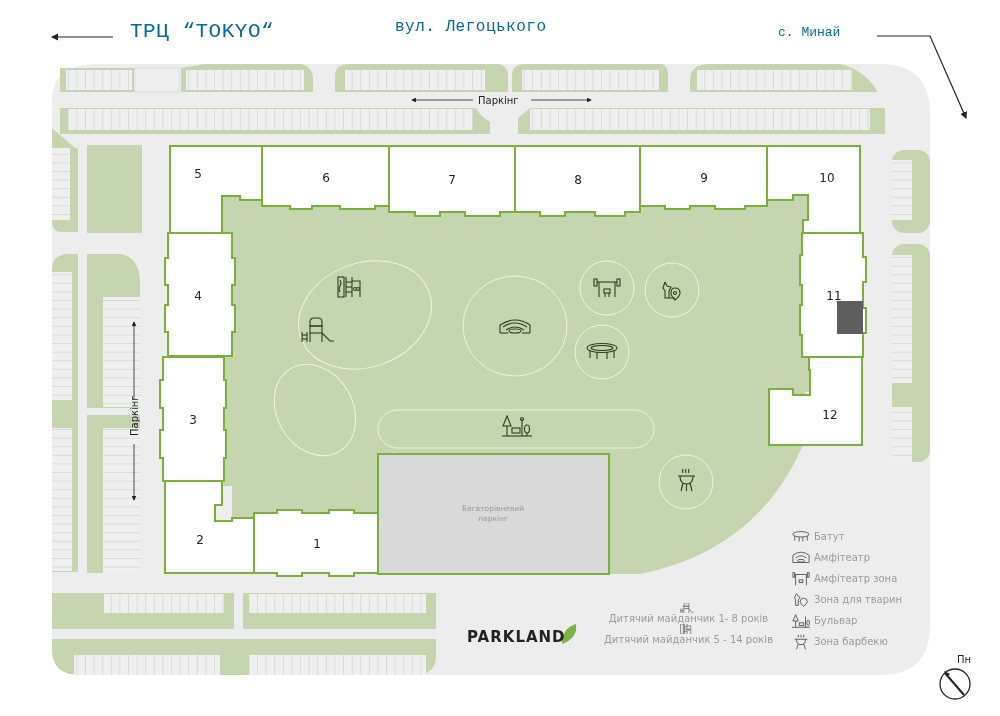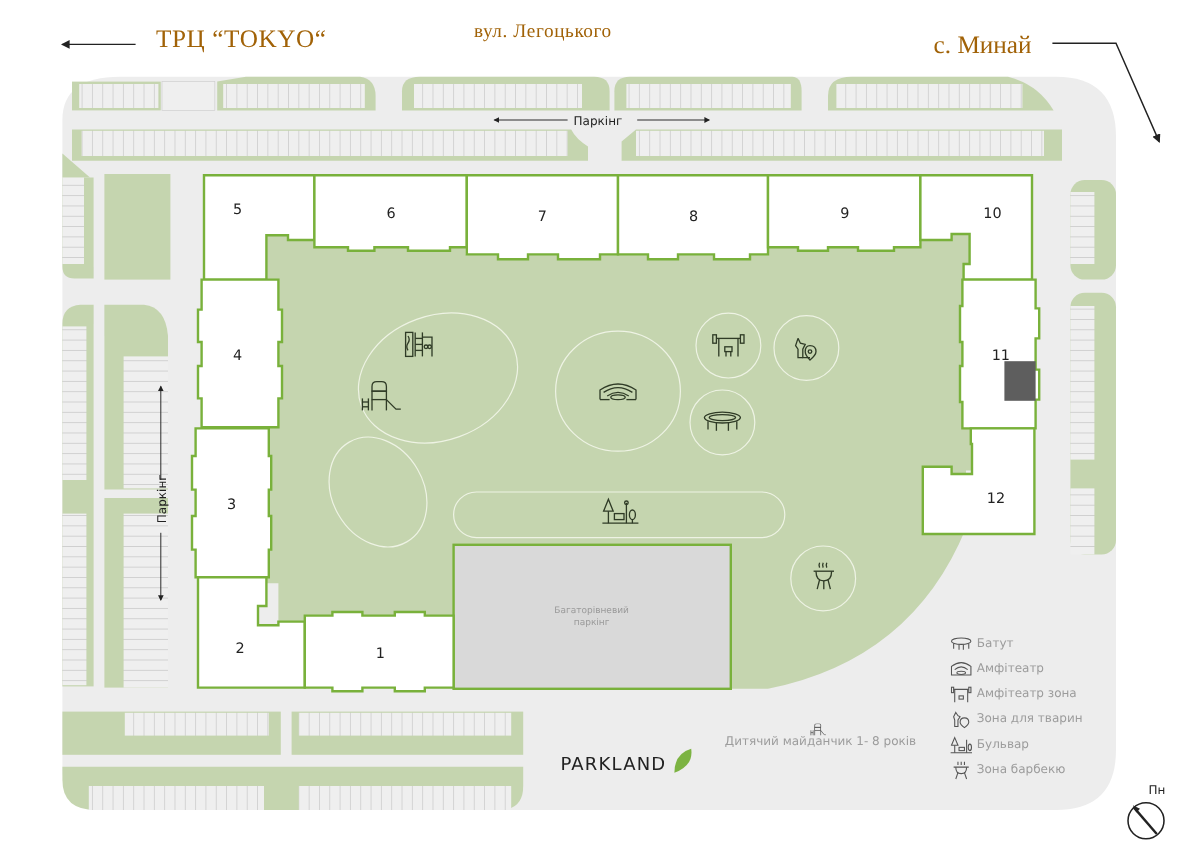--- a/index.html
+++ b/index.html
@@ -1,29 +1,29 @@
 <!DOCTYPE html>
 <html><head>
 <meta charset="utf-8">
 <style>
   html, body { margin: 0; padding: 0; background: #ffffff; }
   body { width: 1000px; height: 716px; position: relative; overflow: hidden; font-family: "DejaVu Sans", sans-serif; }
-  .label-top { position: absolute; font-family: Liberation Serif, serif; font-weight: 200; color: #a16207; white-space: nowrap; }
+  .label-top { position: absolute; font-family: Liberation Mono, monospace; font-weight: 200; color: #0369a1; white-space: nowrap; }
   #tokyo { left: 130px; top: 20px; font-size: 21px; letter-spacing: 0.5px; }
   #street { left: 395px; top: 18px; font-size: 16px; letter-spacing: 0.5px; }
-  #minai { left: 778px; top: 25px; font-size: 21px; }
+  #minai { left: 778px; top: 25px; font-size: 13px; }
   svg#plan { position: absolute; left: 0; top: 0; }
   .bnum { font-family: "DejaVu Sans", sans-serif; font-size: 12px; fill: #222; }
   .legend { position: absolute; font-family: "DejaVu Sans", sans-serif; font-size: 10px; color: #9c9c9c; white-space: nowrap; }
   .legend-row { display: flex; align-items: center; height: 21px; }
   .legend-row .ic { width: 18px; height: 16px; margin-right: 4px; display: inline-block; }
   #legend-right { left: 792px; top: 526px; }
   #legend-left { left: 604px; top: 603px; }
   #legend-left .legend-row { height: 21px; flex-direction: column; }
-  .logo { position: absolute; left: 467px; top: 628px; font-family: "DejaVu Sans", sans-serif; font-size: 15px; letter-spacing: 1px; color: #222; font-weight: 400; }
+  .logo { position: absolute; left: 467px; top: 628px; font-family: "DejaVu Sans", sans-serif; font-size: 15px; letter-spacing: 1px; color: #222; font-weight: 700; }
   .compass-label { position: absolute; left: 957px; top: 654px; font-size: 10px; color: #222; }
   .parking-label { font-family: "DejaVu Sans", sans-serif; font-size: 10px; fill: #222; }
   .gp-text { font-family: "DejaVu Sans", sans-serif; font-size: 7.5px; fill: #9a9a9a; }
 </style>
 </head>
 <body>
 
 <div class="label-top" id="tokyo">ТРЦ “TOKYO“</div>
 <div class="label-top" id="street">вул. Легоцького</div>
 <div class="label-top" id="minai">с. Минай</div>
@@ -331,17 +331,33 @@
           <line x1="5" y1="9" x2="5" y2="16"></line>
           <line x1="13" y1="9" x2="13" y2="16"></line>
           <path d="M13,9 L18,15 L20,15"></path>
           <line x1="0" y1="9" x2="0" y2="16"></line>
           <line x1="3" y1="9" x2="3" y2="16"></line>
           <line x1="0" y1="12" x2="3" y2="12"></line>
         </g>
       </svg>
     <span>Дитячий майданчик 1- 8 років</span>
   </div>
+  <div class="legend-row">
+    <svg class="ic" viewBox="0 0 20 16">
+        <g fill="none" stroke="#555" stroke-width="1">
+          <rect x="0" y="0" width="4" height="16"></rect>
+          <line x1="6" y1="0" x2="6" y2="16"></line>
+          <line x1="10" y1="0" x2="10" y2="16"></line>
+          <line x1="6" y1="4" x2="10" y2="4"></line>
+          <line x1="6" y1="8" x2="10" y2="8"></line>
+          <line x1="6" y1="12" x2="10" y2="12"></line>
+          <path d="M10,3 L16,3 L16,16"></path>
+          <circle cx="12" cy="9" r="1"></circle>
+          <circle cx="14" cy="9" r="1"></circle>
+        </g>
+      </svg>
+    <span>Дитячий майданчик 5 - 14 років</span>
+  </div>
 </div>
 
 <div class="logo">PARKLAND</div>
 
 <div class="compass-label">Пн</div>
 
 </body></html>

